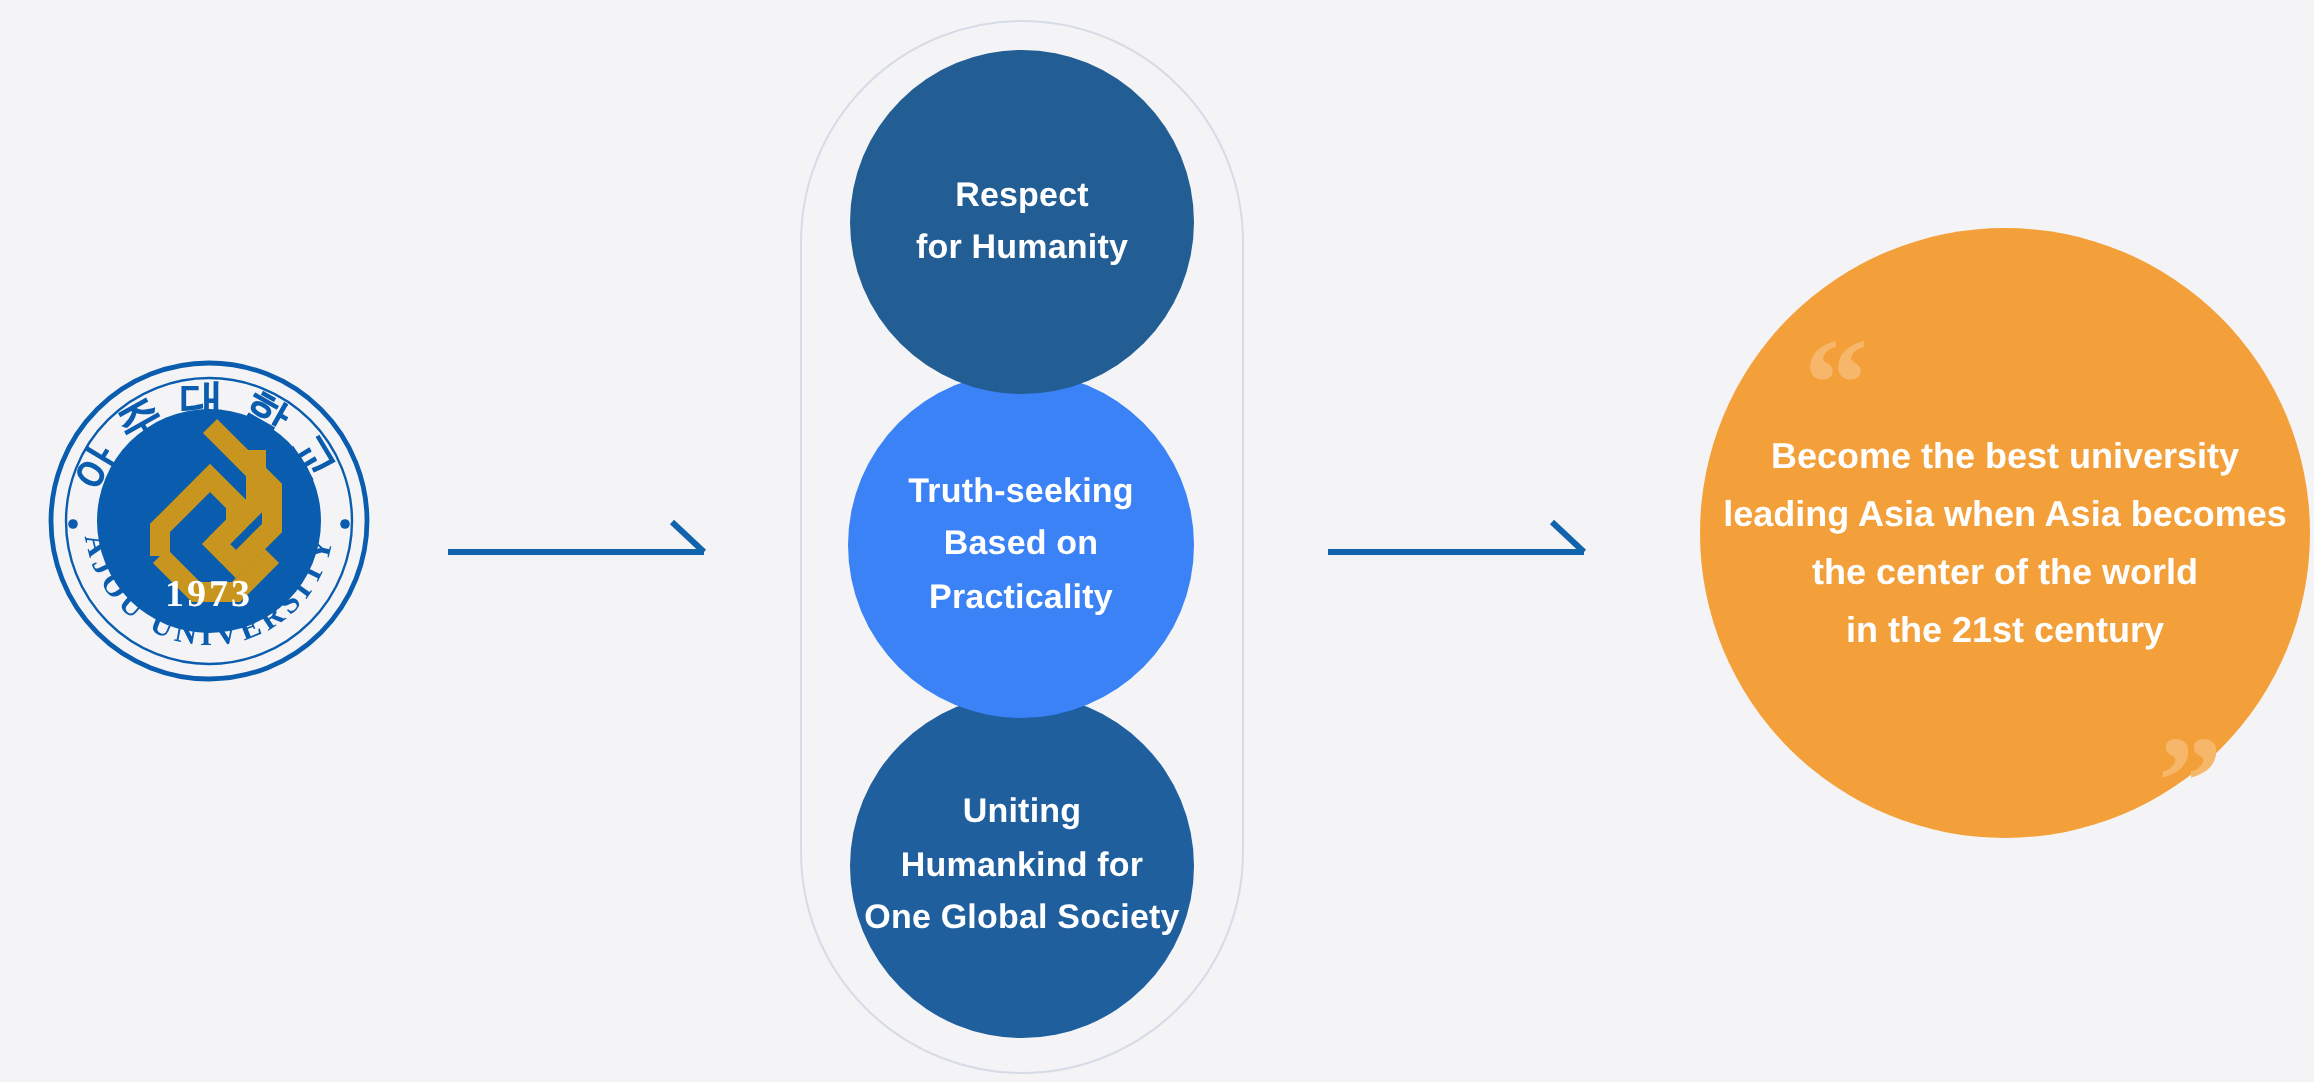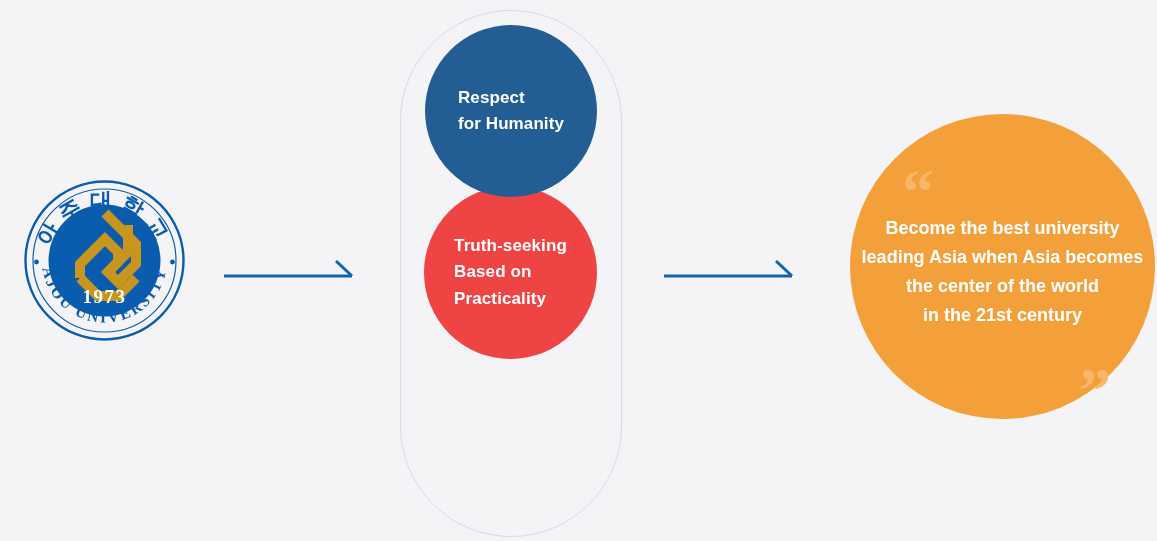--- a/index.html
+++ b/index.html
@@ -50,40 +50,41 @@
     box-sizing: border-box;
     background: transparent;
   }
 
   .value-circle {
     position: absolute;
     border-radius: 50%;
     display: flex;
     align-items: center;
     justify-content: center;
+    text-align: center;
     color: #ffffff;
     font-size: 17px;
     font-weight: bold;
     line-height: 1.55;
     letter-spacing: .1px;
   }
   .value-top {
     left: 425px;
     top: 25px;
     width: 172px;
     height: 172px;
     background: #225e94;
     z-index: 3;
   }
   .value-mid {
     left: 424px;
     top: 186px;
     width: 173px;
     height: 173px;
-    background: #ef4444;
+    background: #3b82f6;
     z-index: 2;
   }
   .value-bottom {
     left: 425px;
     top: 347px;
     width: 172px;
     height: 172px;
     background: #1f5f9e;
     z-index: 1;
   }
@@ -180,20 +181,25 @@
     <span class="txt">Respect
 for Humanity</span>
   </div>
 
   <div class="value-circle value-mid">
     <span class="txt">Truth-seeking
 Based on
 Practicality</span>
   </div>
 
+  <div class="value-circle value-bottom">
+    <span class="txt">Uniting
+Humankind for
+One Global Society</span>
+  </div>
 
   <div class="arrow arrow-2">
     <svg width="130" height="30" viewBox="0 0 130 30" xmlns="http://www.w3.org/2000/svg">
       <line x1="0" y1="21" x2="128" y2="21" stroke="#1164ac" stroke-width="3"></line>
       <line x1="112" y1="6" x2="128" y2="21" stroke="#1164ac" stroke-width="3"></line>
     </svg>
   </div>
 
   <div class="vision">
     <span class="vision-quote quote-open">“</span>

